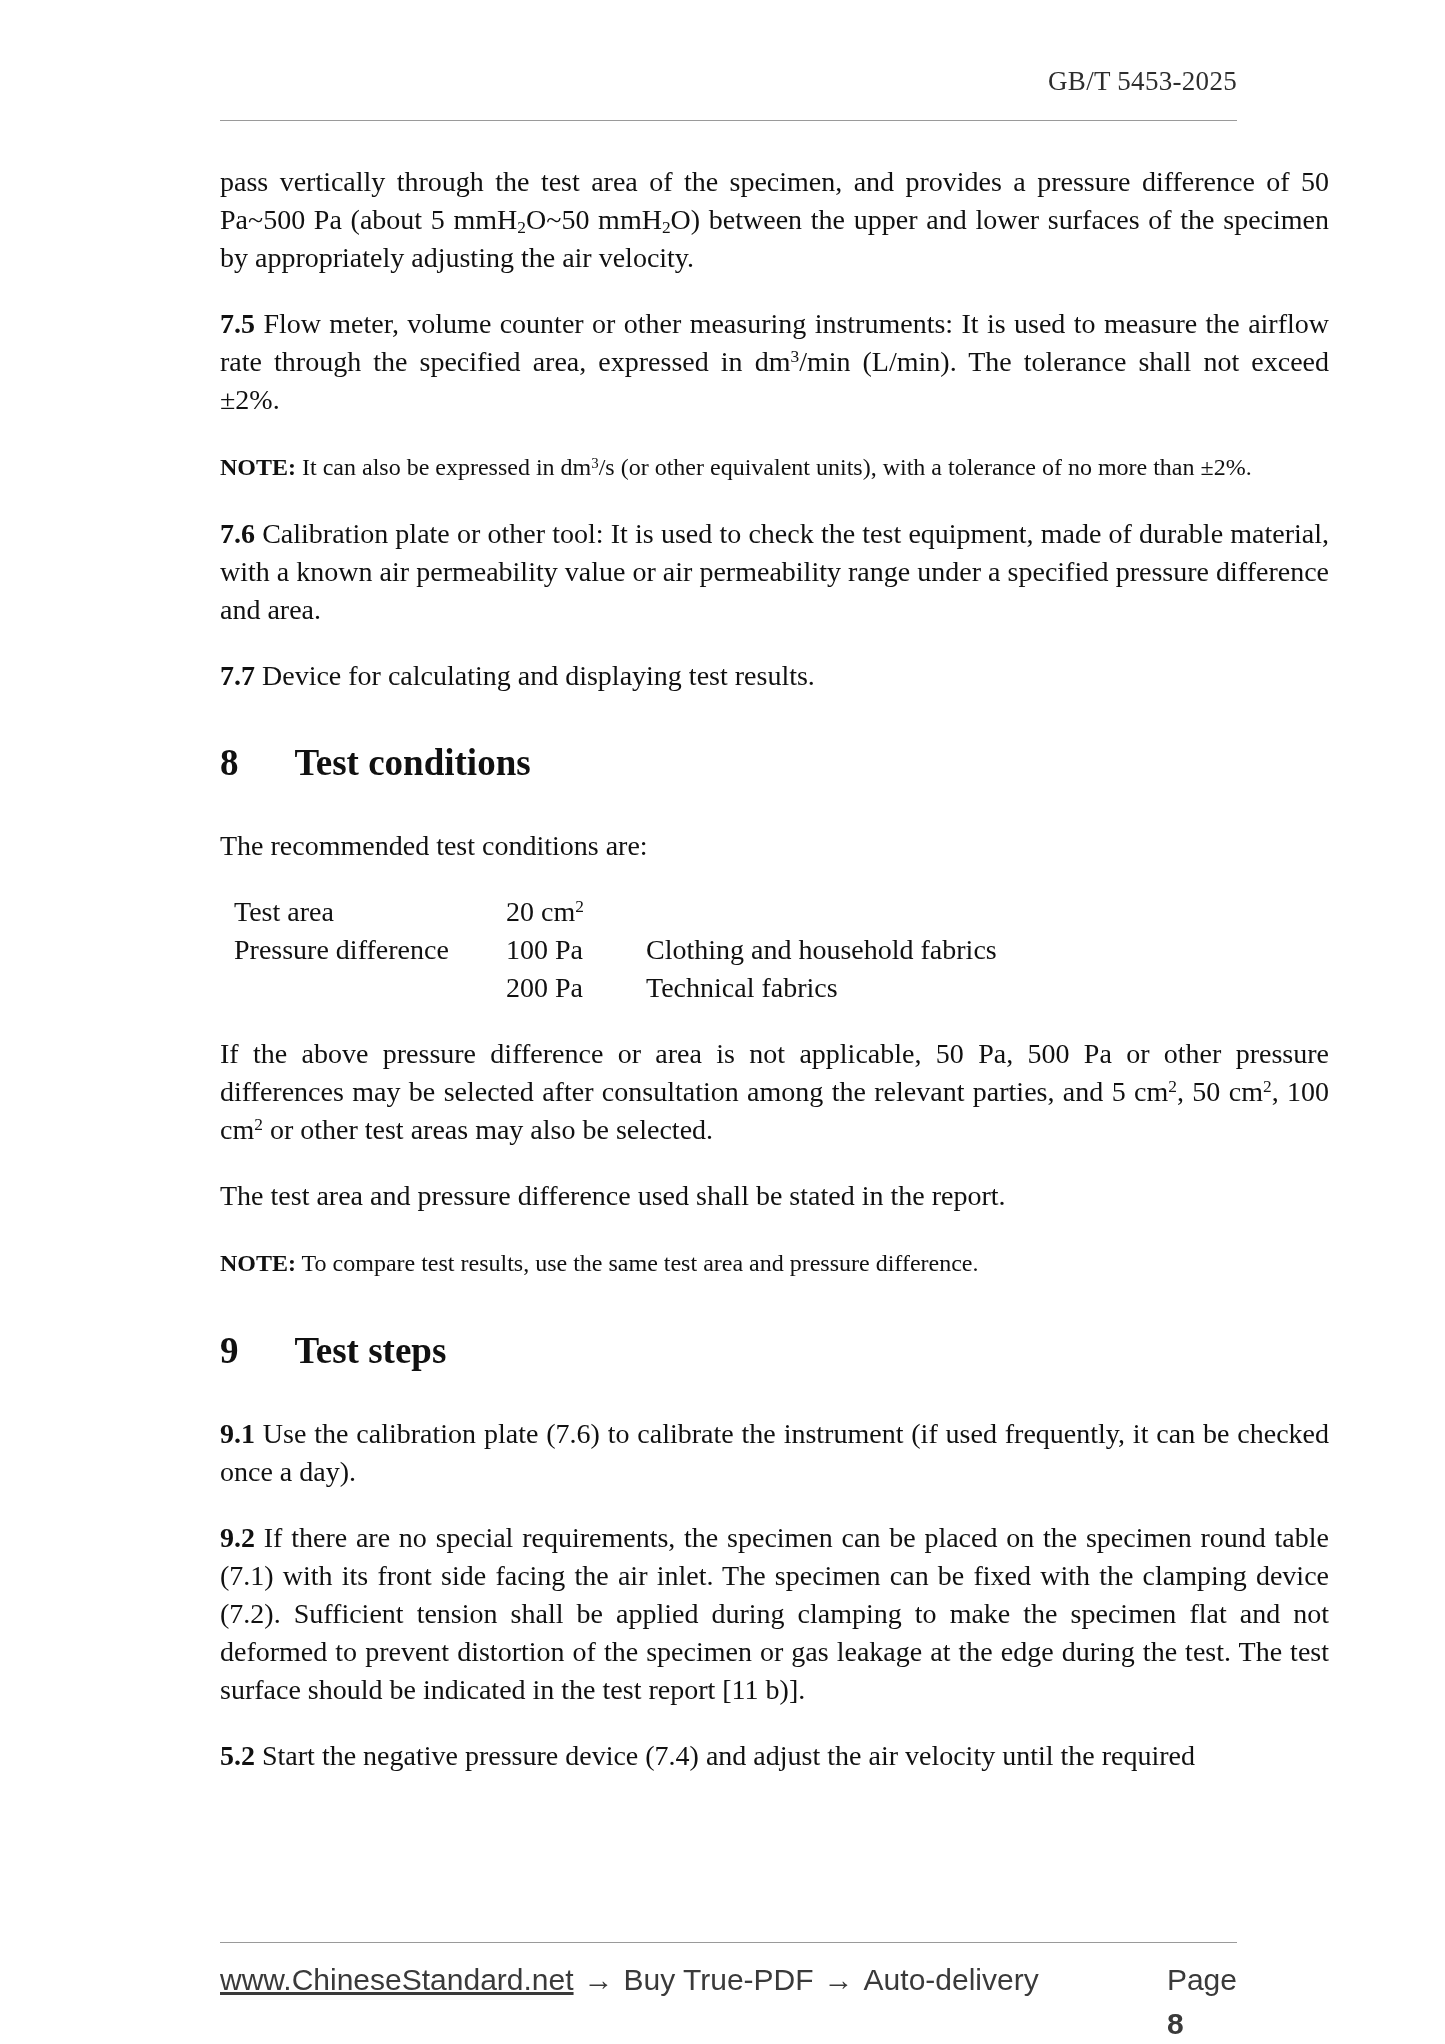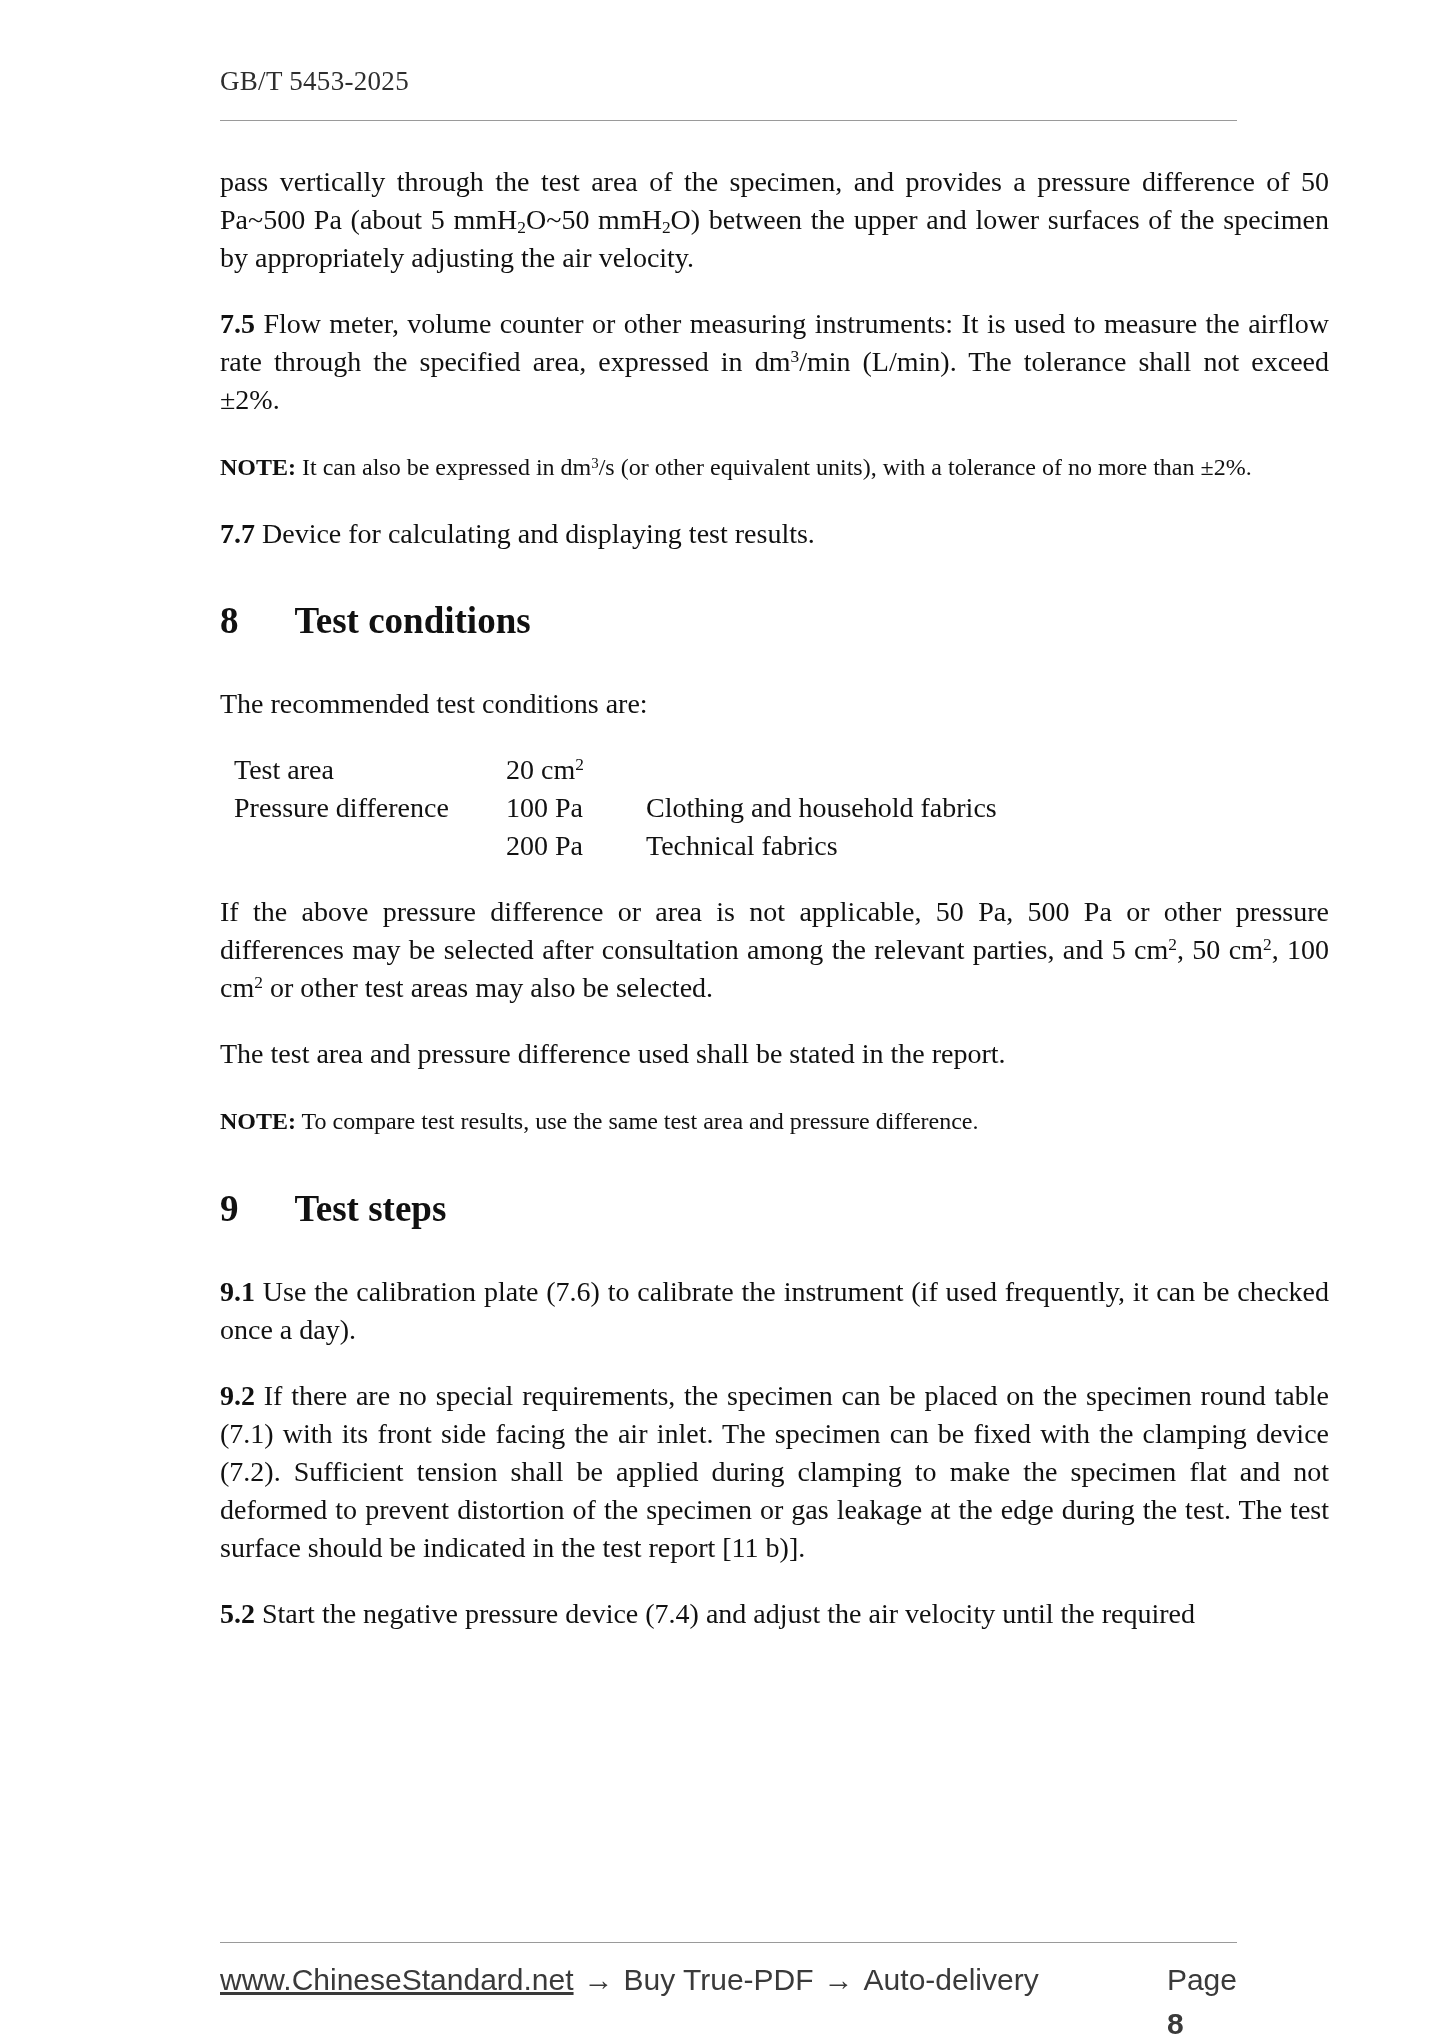--- a/index.html
+++ b/index.html
@@ -2,21 +2,21 @@
 <html><head>
 <meta charset="utf-8">
 <style>
   * { margin:0; padding:0; box-sizing:border-box; }
   html,body { background:#e8e8e8; }
   .page {
     width:1445px; height:2044px; background:#ffffff; position:relative;
     margin:0 auto; overflow:hidden;
     font-family:"Liberation Serif", serif; color:#111;
   }
-  .header { padding:64px 208px 0 220px; text-align:left; }
+  .header { padding:64px 208px 0 220px; text-align:right; }
   .header-title { font-size:27px; line-height:34px; color:#2e2e2e; letter-spacing:0.3px; }
   .rule { border-top:1px solid #9a9a9a; }
   .header-rule { margin:22px 208px 0 220px; }
   .content { padding:42px 116px 0 220px; font-size:28px; line-height:38px; }
   .para { margin-bottom:28px; text-align:justify; }
   .note { font-size:24px; line-height:40px; margin-bottom:28px; text-align:justify; }
   .content h2 { font-size:37px; line-height:48px; font-weight:bold; margin:44px 0 40px 0; text-align:left; }
   .h-num { display:inline-block; margin-right:56px; }
   .cond-table { margin:0 0 28px 14px; }
   .cond-row { display:flex; }
@@ -43,20 +43,21 @@
 
   <div class="header">
     <div class="header-title">GB/T 5453-2025</div>
   </div>
   <div class="rule header-rule"></div>
 
   <div class="content">
       <p class="para"><span>pass vertically through the test area of the specimen, and provides a pressure difference of 50 Pa~500 Pa (about 5 mmH</span><sub>2</sub><span>O~50 mmH</span><sub>2</sub><span>O) between the upper and lower surfaces of the specimen by appropriately adjusting the air velocity.</span></p>
       <p class="para"><b>7.5</b><span> Flow meter, volume counter or other measuring instruments: It is used to measure the airflow rate through the specified area, expressed in dm</span><sup>3</sup><span>/min (L/min). The tolerance shall not exceed ±2%.</span></p>
       <p class="note"><b>NOTE:</b><span> It can also be expressed in dm</span><sup>3</sup><span>/s (or other equivalent units), with a tolerance of no more than ±2%.</span></p>
+      <p class="para"><b>7.6</b><span> Calibration plate or other tool: It is used to check the test equipment, made of durable material, with a known air permeability value or air permeability range under a specified pressure difference and area.</span></p>
       <p class="para"><b>7.7</b><span> Device for calculating and displaying test results.</span></p>
       <h2><span class="h-num">8</span><span>Test conditions</span></h2>
       <p class="para"><span>The recommended test conditions are:</span></p>
       <div class="cond-table">
         <div class="cond-row">
           <span class="cond-cell c0"><span>Test area</span></span>
           <span class="cond-cell c1"><span>20 cm</span><sup>2</sup></span>
           <span class="cond-cell c2"></span>
         </div>
         <div class="cond-row">

